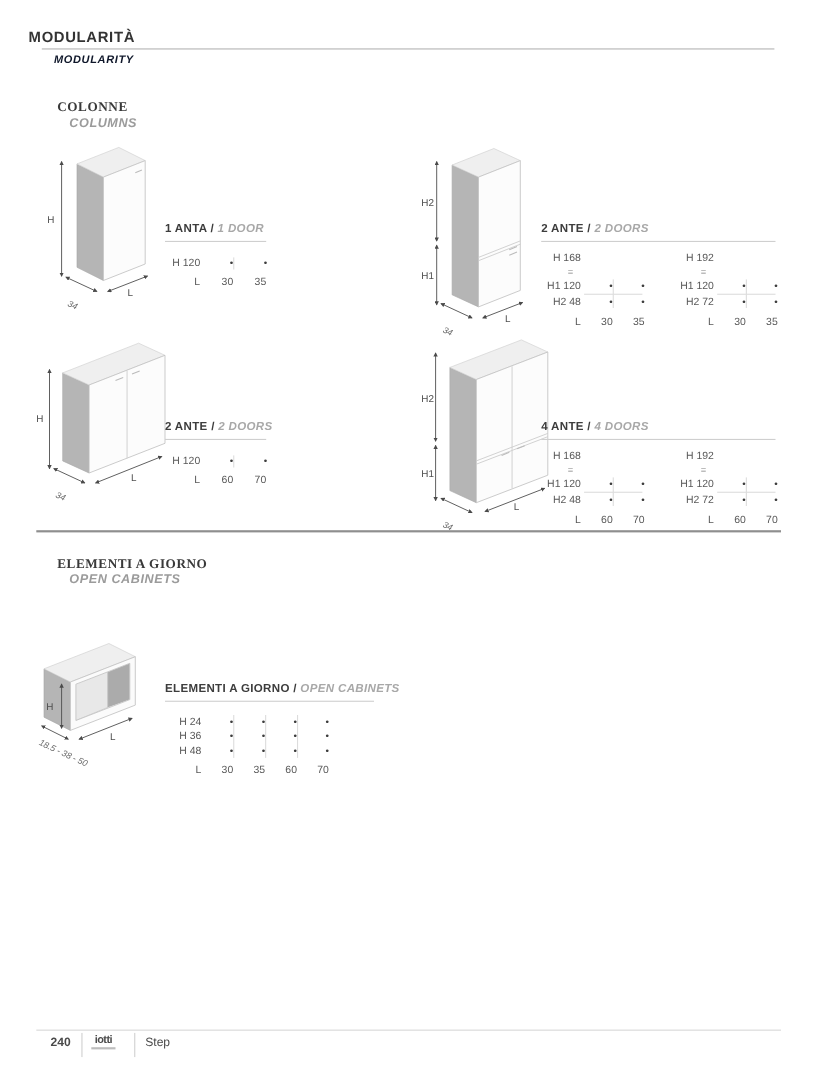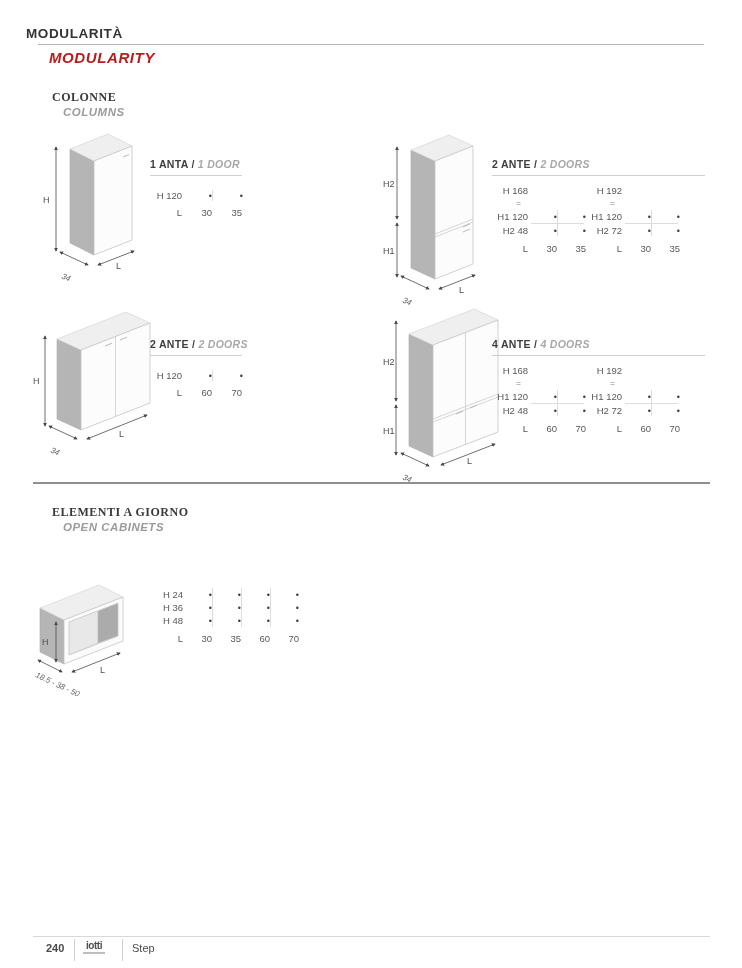--- a/index.html
+++ b/index.html
@@ -4,46 +4,46 @@
 <style>
   * { margin:0; padding:0; box-sizing:content-box; }
   body { background:#fff; font-family:"Liberation Sans", sans-serif; }
   .page { position:relative; width:742px; height:968px; background:#ffffff; overflow:hidden; }
 
   .abs { position:absolute; }
 
   
   .h-title { left:26px; top:26px; font-size:13.5px; font-weight:bold; letter-spacing:0.6px; color:#333; }
   .h-rule  { left:38px; top:44px; width:666px; height:1px; background:#b3b3b3; }
-  .h-sub   { left:49px; top:49px; font-size:15px; font-weight:bold; font-style:italic; letter-spacing:0.6px; color:#b91c1c; }
+  .h-sub   { left:49px; top:49px; font-size:10px; font-weight:bold; font-style:italic; letter-spacing:0.6px; color:#0f172a; }
 
   .sec-title { font-size:12px; font-weight:bold; letter-spacing:0.5px; color:#3a3a3a;font-family:Liberation Serif, serif; }
   .sec-sub   { font-size:11.5px; font-weight:bold; font-style:italic; letter-spacing:0.5px; color:#9b9b9b; }
 
   
-  .spec-table { position:absolute; }
+  .spec-table { position:absolute;margin-top:44px; }
   .spec-title { font-size:10.5px; letter-spacing:0.3px; color:#3d3d3d; padding-bottom:5px;
                 border-bottom:1px solid #cfcfcf; white-space:nowrap; }
   .spec-title .it { font-weight:bold; font-style:normal; color:#3d3d3d; }
   .spec-title .en { font-weight:bold; font-style:italic; color:#a8a8a8; }
 
   .srow { display:flex; align-items:center; height:15px; font-size:9.5px; color:#585858; }
   .lbl  { text-align:right; white-space:nowrap; }
   .cell { width:30px; text-align:right; }
   .dot::before { content:"•"; font-size:9px; color:#3d3d3d; }
   .vsep { border-left:1px solid #dcdcdc; }
 
   
   .simple .grid { margin-top:12px; }
   .simple .lbl { width:32px; }
   .simple .lrow { margin-top:2px; }
 
   
   .wide .spec-title { width:213px; }
-  .subs { display:flex; gap:0; margin-top:9px; }
+  .subs { display:flex; gap:27px; margin-top:9px; }
   .sub { width:94px; }
   .sub .lbl { width:36px; }
   .sub .cell { width:29px; }
   .sub .htot { width:36px; text-align:right; font-size:9.5px; color:#585858; height:13px; }
   .sub .heq  { width:29px; text-align:right; font-size:8.5px; color:#808080; height:11px; }
   .dotzone { position:relative; }
   .dotzone .srow { height:14px; }
   .dotzone .vline { position:absolute; left:65px; top:1px; height:26px; width:1px; background:#dcdcdc; }
   .dotzone .hline { position:absolute; left:39px; top:13.5px; width:53px; height:1px; background:#dcdcdc; }
   .sub .lrow { margin-top:5px; height:13px; }
@@ -326,20 +326,24 @@
     <path d="M36,48 L95,25 L95,69 L36,92 Z M41,50 L90,31 L90,64 L41,83 Z" fill="#fbfbfb" fill-rule="evenodd" stroke="#c4c4c4" stroke-width="0.8"></path>
     <line class="dim" x1="28" y1="50" x2="28" y2="90" marker-start="url(#ah)" marker-end="url(#ah)"></line>
     <text x="14" y="73">H</text>
     <line class="dim" x1="10" y1="88" x2="34" y2="100" marker-start="url(#ah)" marker-end="url(#ah)"></line>
     <text class="ital" x="8" y="106" transform="rotate(25 10 103)">18.5 - 38 - 50</text>
     <line class="dim" x1="44" y1="100" x2="92" y2="81" marker-start="url(#ah)" marker-end="url(#ah)"></line>
     <text x="72" y="101">L</text>
   </svg>
 
   <div class="spec-table open-tbl" style="left:150px; top:576px;">
+    <div class="spec-title">
+      <span class="it">ELEMENTI A GIORNO /</span>
+      <span class="en">OPEN CABINETS</span>
+    </div>
     <div class="grid">
       <div class="srow">
         <span class="lbl">H 24</span>
         <span class="cell"><span class="dot"></span></span>
         <span class="cell"><span class="dot"></span></span>
         <span class="cell"><span class="dot"></span></span>
         <span class="cell"><span class="dot"></span></span>
       </div>
       <div class="srow">
         <span class="lbl">H 36</span>

